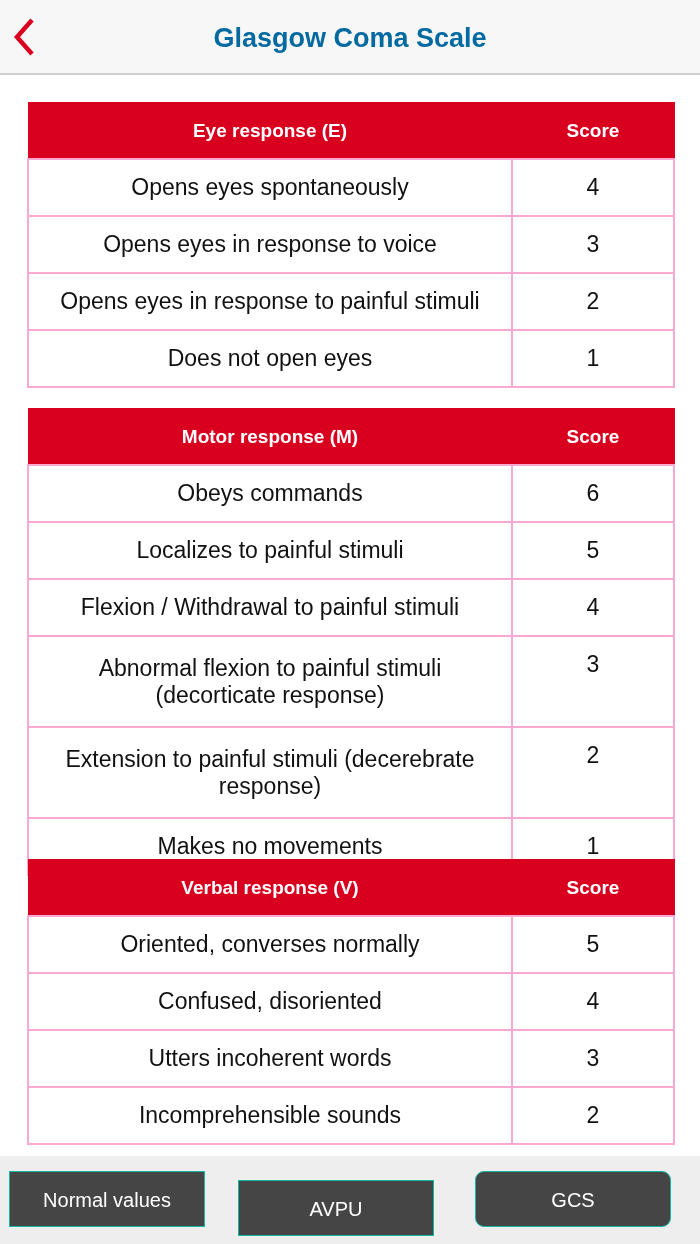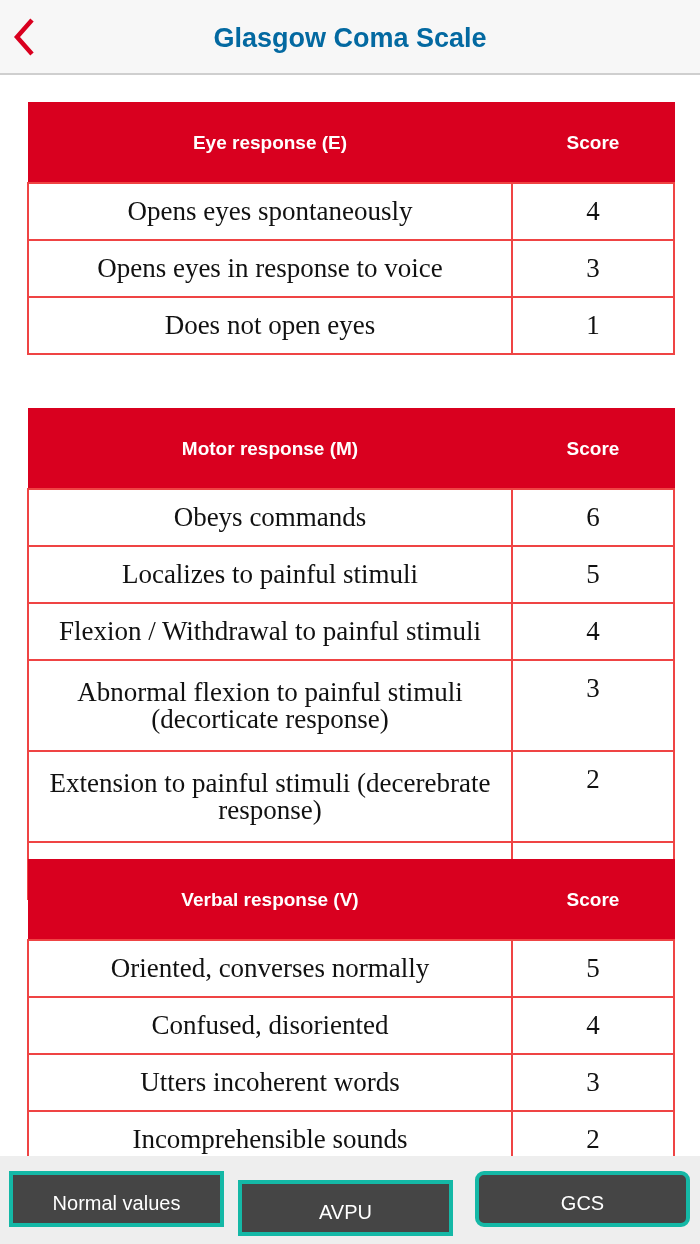--- a/index.html
+++ b/index.html
@@ -5,30 +5,30 @@
   html, body { margin:0; padding:0; }
   body { width:700px; height:1244px; overflow:hidden; position:relative; background:#ffffff;
          font-family:"Liberation Sans", sans-serif; color:#111; }
   .navbar { position:absolute; left:0; top:0; width:700px; height:73px; background:#f7f7f7;
             border-bottom:2px solid #cfcfcf; }
   .back { position:absolute; left:8px; top:16px; width:40px; height:44px; cursor:pointer; }
   .title { position:absolute; left:0; right:0; top:0; height:73px; line-height:76px; text-align:center;
            font-size:27px; font-weight:bold; color:#0369a1; pointer-events:none; }
   .content { position:absolute; left:0; top:75px; width:700px; height:1081px; overflow:hidden; }
   .tbl { position:absolute; left:27px; width:646px; border-collapse:collapse; table-layout:fixed; }
-  .tbl th { background:#d9001f; color:#fff; font-weight:bold; font-size:19px; height:55px; padding:12px;
+  .tbl th { background:#d9001f; color:#fff; font-weight:bold; font-size:19px; height:55px; padding:0;
             text-align:center; border:1px solid #d9001f; }
-  .tbl td { border:2px solid #ef4444; font-size:27px; text-align:center; padding:4px 16px; height:47px;
-            line-height:27px; color:#111;font-family:Liberation Serif, serif; }
+  .tbl td { border:2px solid #f9a8d4; font-size:23px; text-align:center; padding:4px 16px; height:47px;
+            line-height:27px; color:#111; }
   .tbl td.score { padding:0; vertical-align:middle; }
   .tbl tr.two td { height:75px; }
   .tbl tr.two td.score { vertical-align:top; padding-top:14px; }
   .bottom { position:absolute; left:0; top:1156px; width:700px; height:88px; background:#eeeeee; }
-  .btn { position:absolute; top:15px; width:215px; height:56px; background:#454545; color:#fff;
-         font-size:20px; line-height:56px; text-align:center; cursor:pointer; border:4px solid #14b8a6; box-sizing:border-box; }
+  .btn { position:absolute; top:15px; width:196px; height:56px; background:#454545; color:#fff;
+         font-size:20px; line-height:56px; text-align:center; cursor:pointer; border:1px solid #14b8a6; box-sizing:border-box; }
 </style>
 </head>
 <body>
 
 <div class="navbar">
   <div class="back">
     <svg width="40" height="44" viewBox="0 0 40 44">
       <polyline points="24,4 9,21 24,38" fill="none" stroke="#d9001f" stroke-width="4.5"></polyline>
     </svg>
   </div>
@@ -47,20 +47,24 @@
       <th>Eye response (E)</th>
       <th>Score</th>
     </tr>
     <tr>
           <td>Opens eyes spontaneously</td>
           <td class="score">4</td>
         </tr>
     <tr>
           <td>Opens eyes in response to voice</td>
           <td class="score">3</td>
+        </tr>
+    <tr>
+          <td>Opens eyes in response to painful stimuli</td>
+          <td class="score">2</td>
         </tr>
     <tr>
           <td>Does not open eyes</td>
           <td class="score">1</td>
         </tr>
   </tbody>
     </table>
 
   <table class="tbl" style="top:333px;">
     <colgroup>

